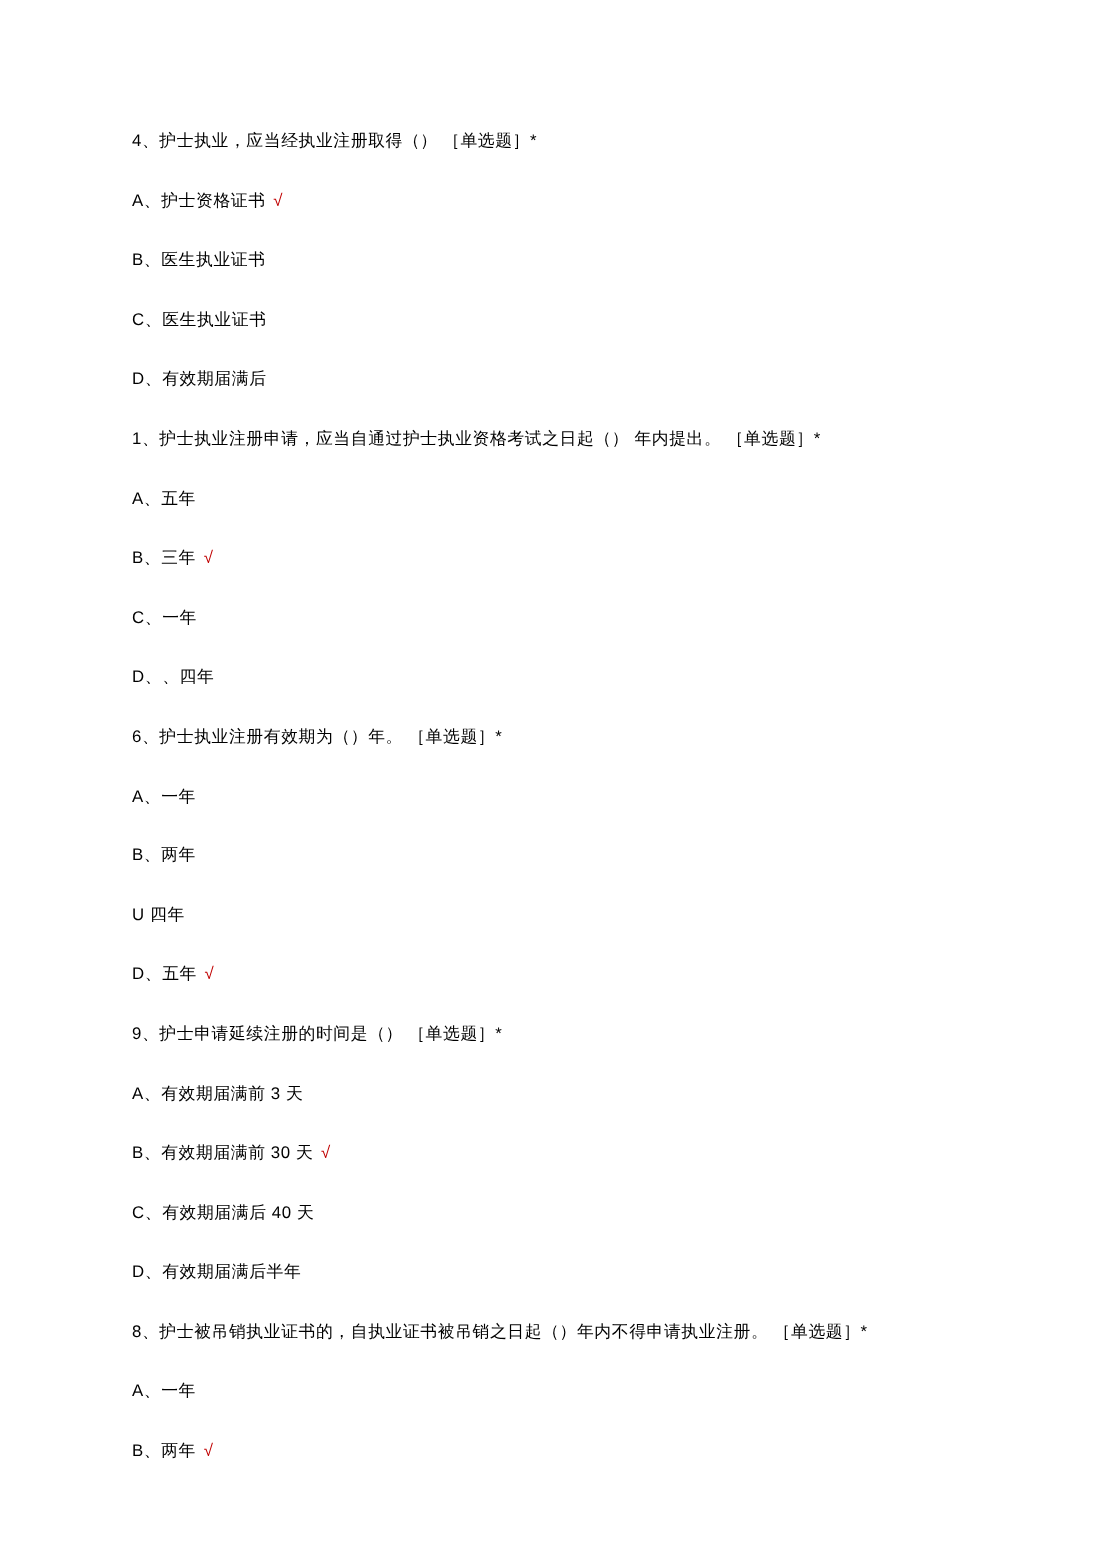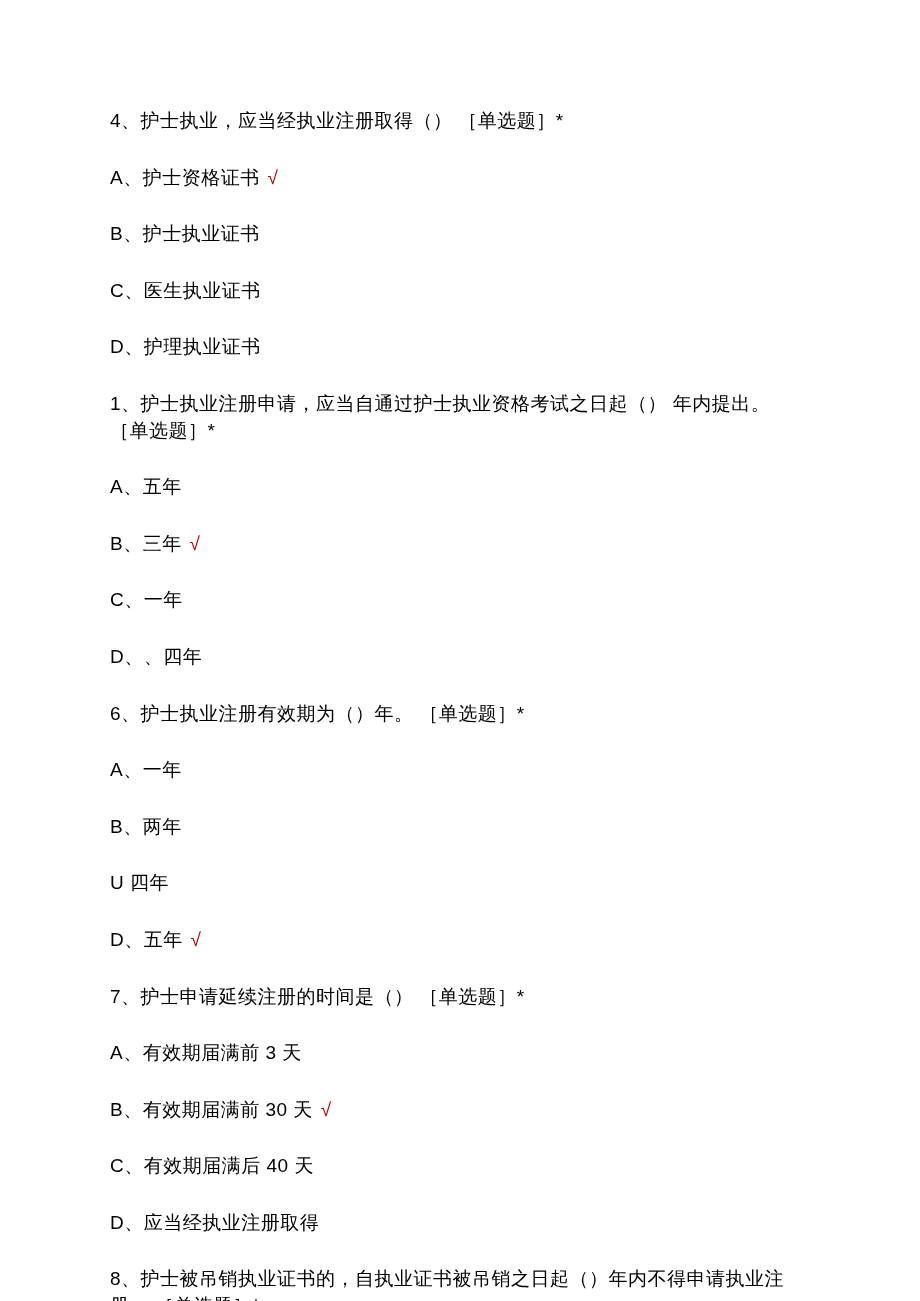--- a/index.html
+++ b/index.html
@@ -8,53 +8,53 @@
       box-sizing: border-box;
     }
     body {
       width: 920px;
       height: 1301px;
       background: #ffffff;
       font-family: "Microsoft YaHei", "SimSun", Arial, sans-serif;
       padding: 108px 110px 0 110px;
     }
     .line {
-      font-size: 19px;
+      font-size: 14px;
       line-height: 1.4;
       color: #000000;
       margin-bottom: 30px;
       letter-spacing: 0.5px;
     }
     .correct {
       color: #c00000;
       margin-left: 2px;
     }
   </style>
 </head>
 <body>
 
 <div class="line">4、护士执业，应当经执业注册取得（） ［单选题］*</div>
 <div class="line"><span>A、护士资格证书</span> <span class="correct">√</span></div>
-<div class="line"><span>B、护士执业证书</span></div>
+<div class="line"><span>B、医生执业证书</span></div>
 <div class="line"><span>C、医生执业证书</span></div>
-<div class="line"><span>D、护理执业证书</span></div>
+<div class="line"><span>D、有效期届满后</span></div>
 
 <div class="line">1、护士执业注册申请，应当自通过护士执业资格考试之日起（） 年内提出。 ［单选题］*</div>
 <div class="line"><span>A、五年</span></div>
 <div class="line"><span>B、三年</span> <span class="correct">√</span></div>
 <div class="line"><span>C、一年</span></div>
 <div class="line"><span>D、、四年</span></div>
 
 <div class="line">6、护士执业注册有效期为（）年。 ［单选题］*</div>
 <div class="line"><span>A、一年</span></div>
 <div class="line"><span>B、两年</span></div>
 <div class="line"><span>U 四年</span></div>
 <div class="line"><span>D、五年</span> <span class="correct">√</span></div>
 
-<div class="line">7、护士申请延续注册的时间是（） ［单选题］*</div>
+<div class="line">9、护士申请延续注册的时间是（） ［单选题］*</div>
 <div class="line"><span>A、有效期届满前 3 天</span></div>
 <div class="line"><span>B、有效期届满前 30 天</span> <span class="correct">√</span></div>
 <div class="line"><span>C、有效期届满后 40 天</span></div>
-<div class="line"><span>D、应当经执业注册取得</span></div>
+<div class="line"><span>D、有效期届满后半年</span></div>
 
 <div class="line">8、护士被吊销执业证书的，自执业证书被吊销之日起（）年内不得申请执业注册。 ［单选题］*</div>
 <div class="line"><span>A、一年</span></div>
 <div class="line"><span>B、两年</span> <span class="correct">√</span></div>
 
 </body></html>

